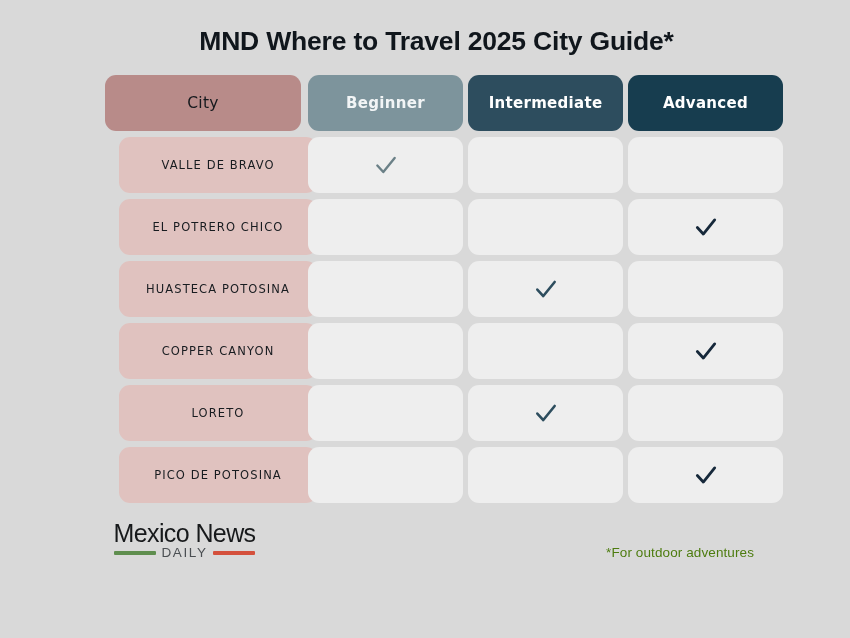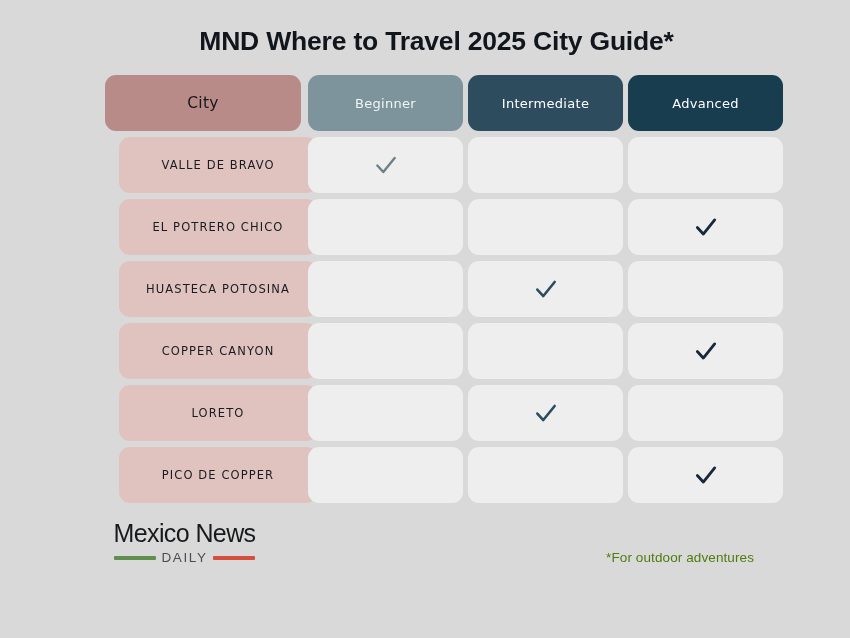--- a/index.html
+++ b/index.html
@@ -51,22 +51,22 @@
   }
 
   
   .hrow { height: 56px; }
   .hcell {
     border-radius: 11px;
     display: flex;
     align-items: center;
     justify-content: center;
     font-family: "DejaVu Sans", sans-serif;
-    font-size: 13px;
-    font-weight: normal;
+    font-size: 15px;
+    font-weight: bold;
     letter-spacing: 0.3px;
   }
   .hcell.city {
     background: #b88b89;
     color: #15191d;
     font-weight: normal;
     font-size: 15.5px;
     width: 196px;
     margin-left: 2px;
   }
@@ -134,21 +134,20 @@
     font-size: 25px;
     font-weight: normal;
     color: #17191b;
     letter-spacing: -0.6px;
     line-height: 1;
   }
   .logo-bottom {
     display: flex;
     align-items: center;
     gap: 5px;
-    margin-top: 5px;
   }
   .logo-bar {
     height: 3.5px;
     width: 42px;
     border-radius: 1px;
   }
   .logo-bar.green { background: #5f8e4e; }
   .logo-bar.red   { background: #d4503c; }
   .logo-daily {
     font-family: "Liberation Sans", sans-serif;
@@ -254,21 +253,21 @@
         <svg class="check" viewBox="0 0 24 24" fill="none" stroke="#2d4d5e" stroke-width="2.4" stroke-linecap="round" stroke-linejoin="round">
             <polyline points="4,12.5 9.5,18.5 20,5.5"></polyline>
           </svg>
       </div>
       <div class="data-cell">
         
       </div>
     </div>
 
     <div class="row brow">
-      <div class="city-cell">PICO DE COPPER</div>
+      <div class="city-cell">PICO DE POTOSINA</div>
       <div class="data-cell">
         
       </div>
       <div class="data-cell">
         
       </div>
       <div class="data-cell">
         <svg class="check" viewBox="0 0 24 24" fill="none" stroke="#16283a" stroke-width="2.6" stroke-linecap="round" stroke-linejoin="round">
             <polyline points="4,12.5 9.5,18.5 20,5.5"></polyline>
           </svg>

